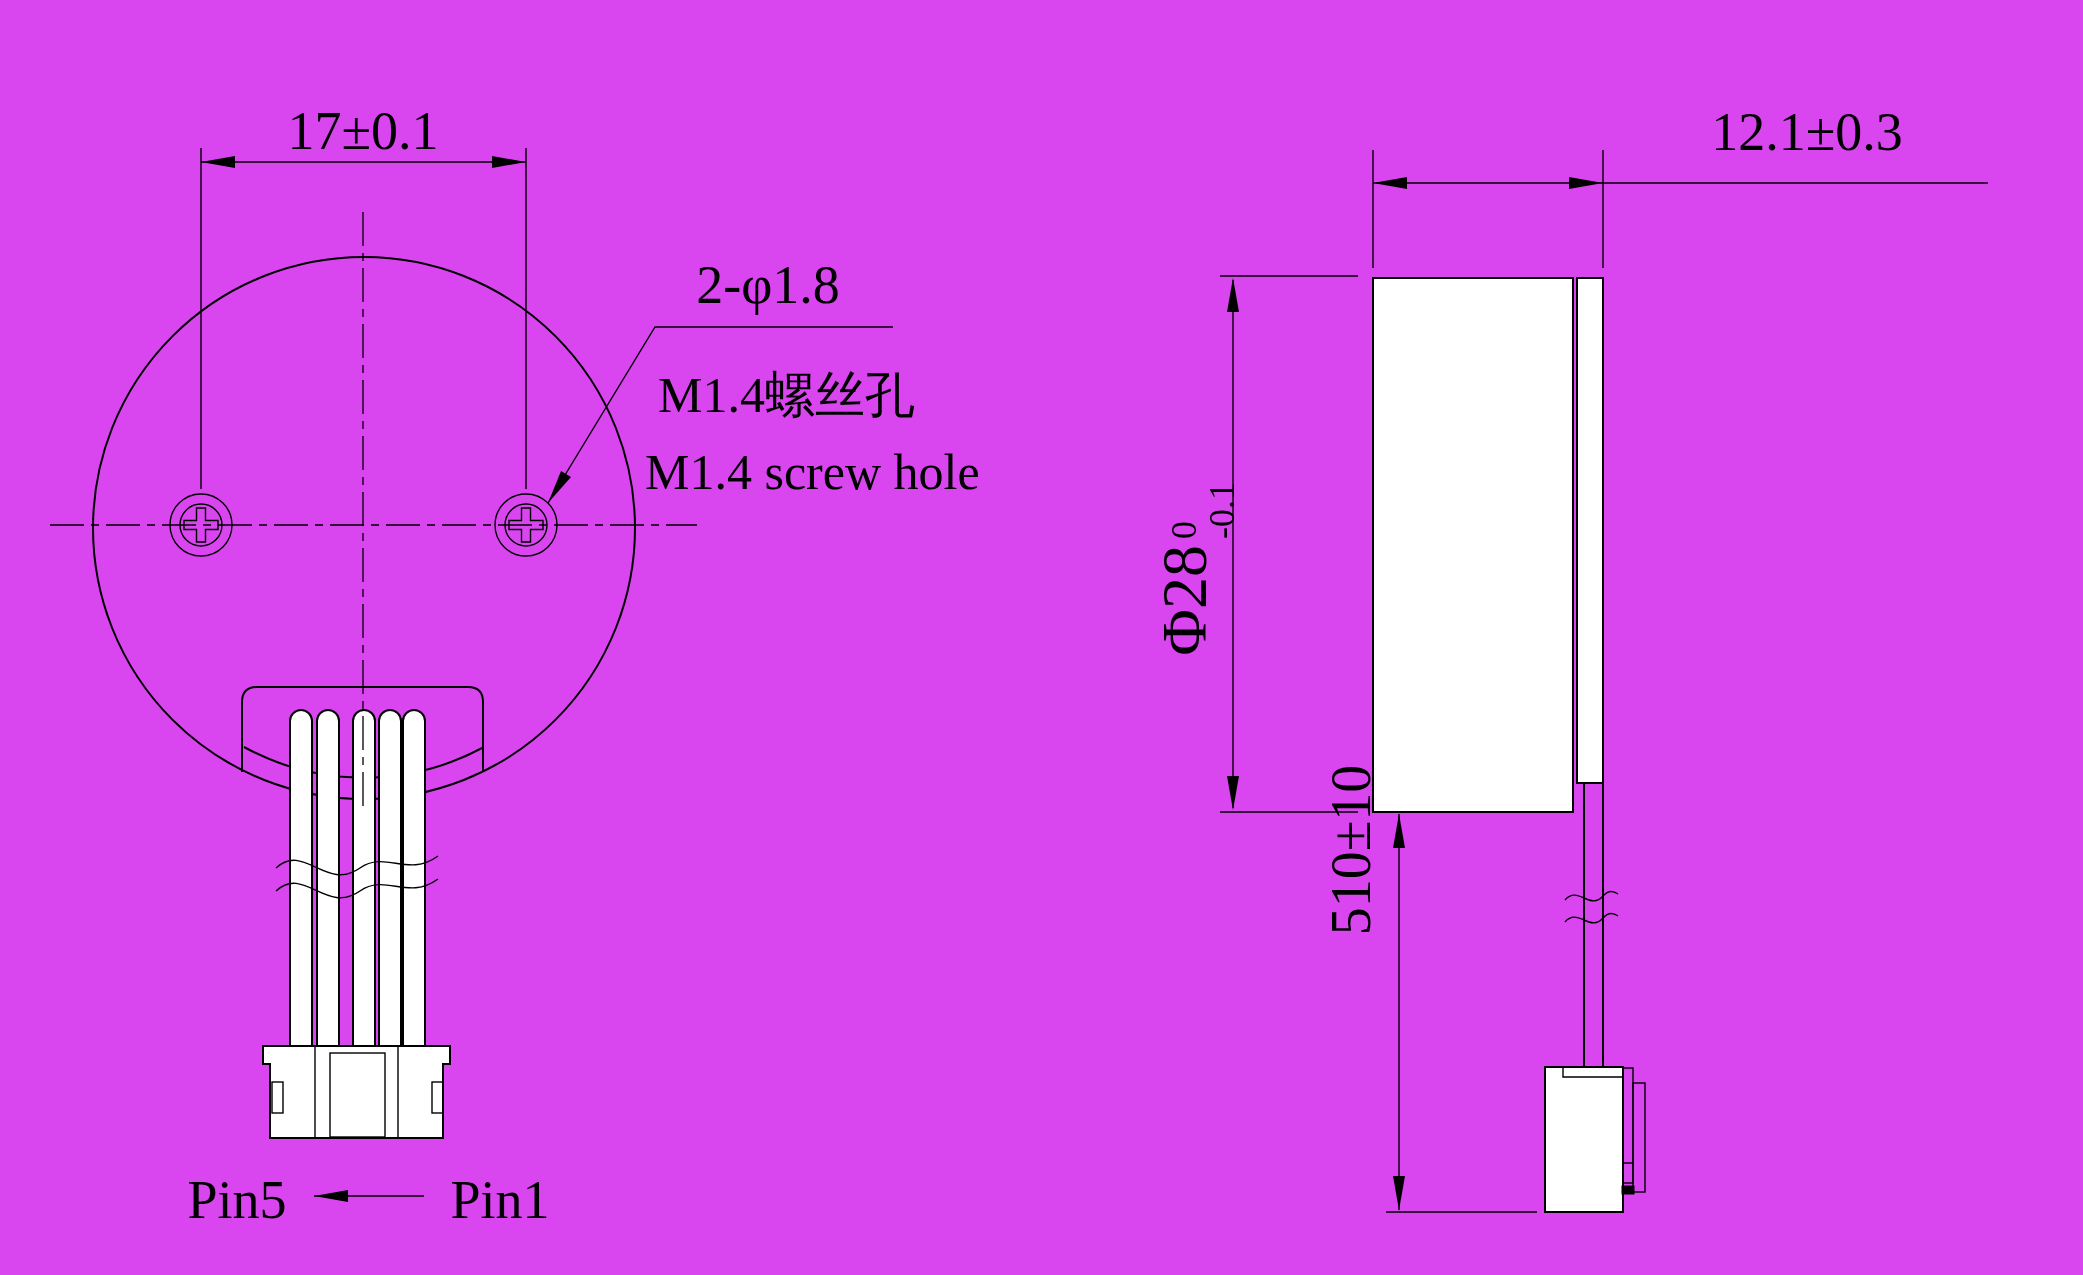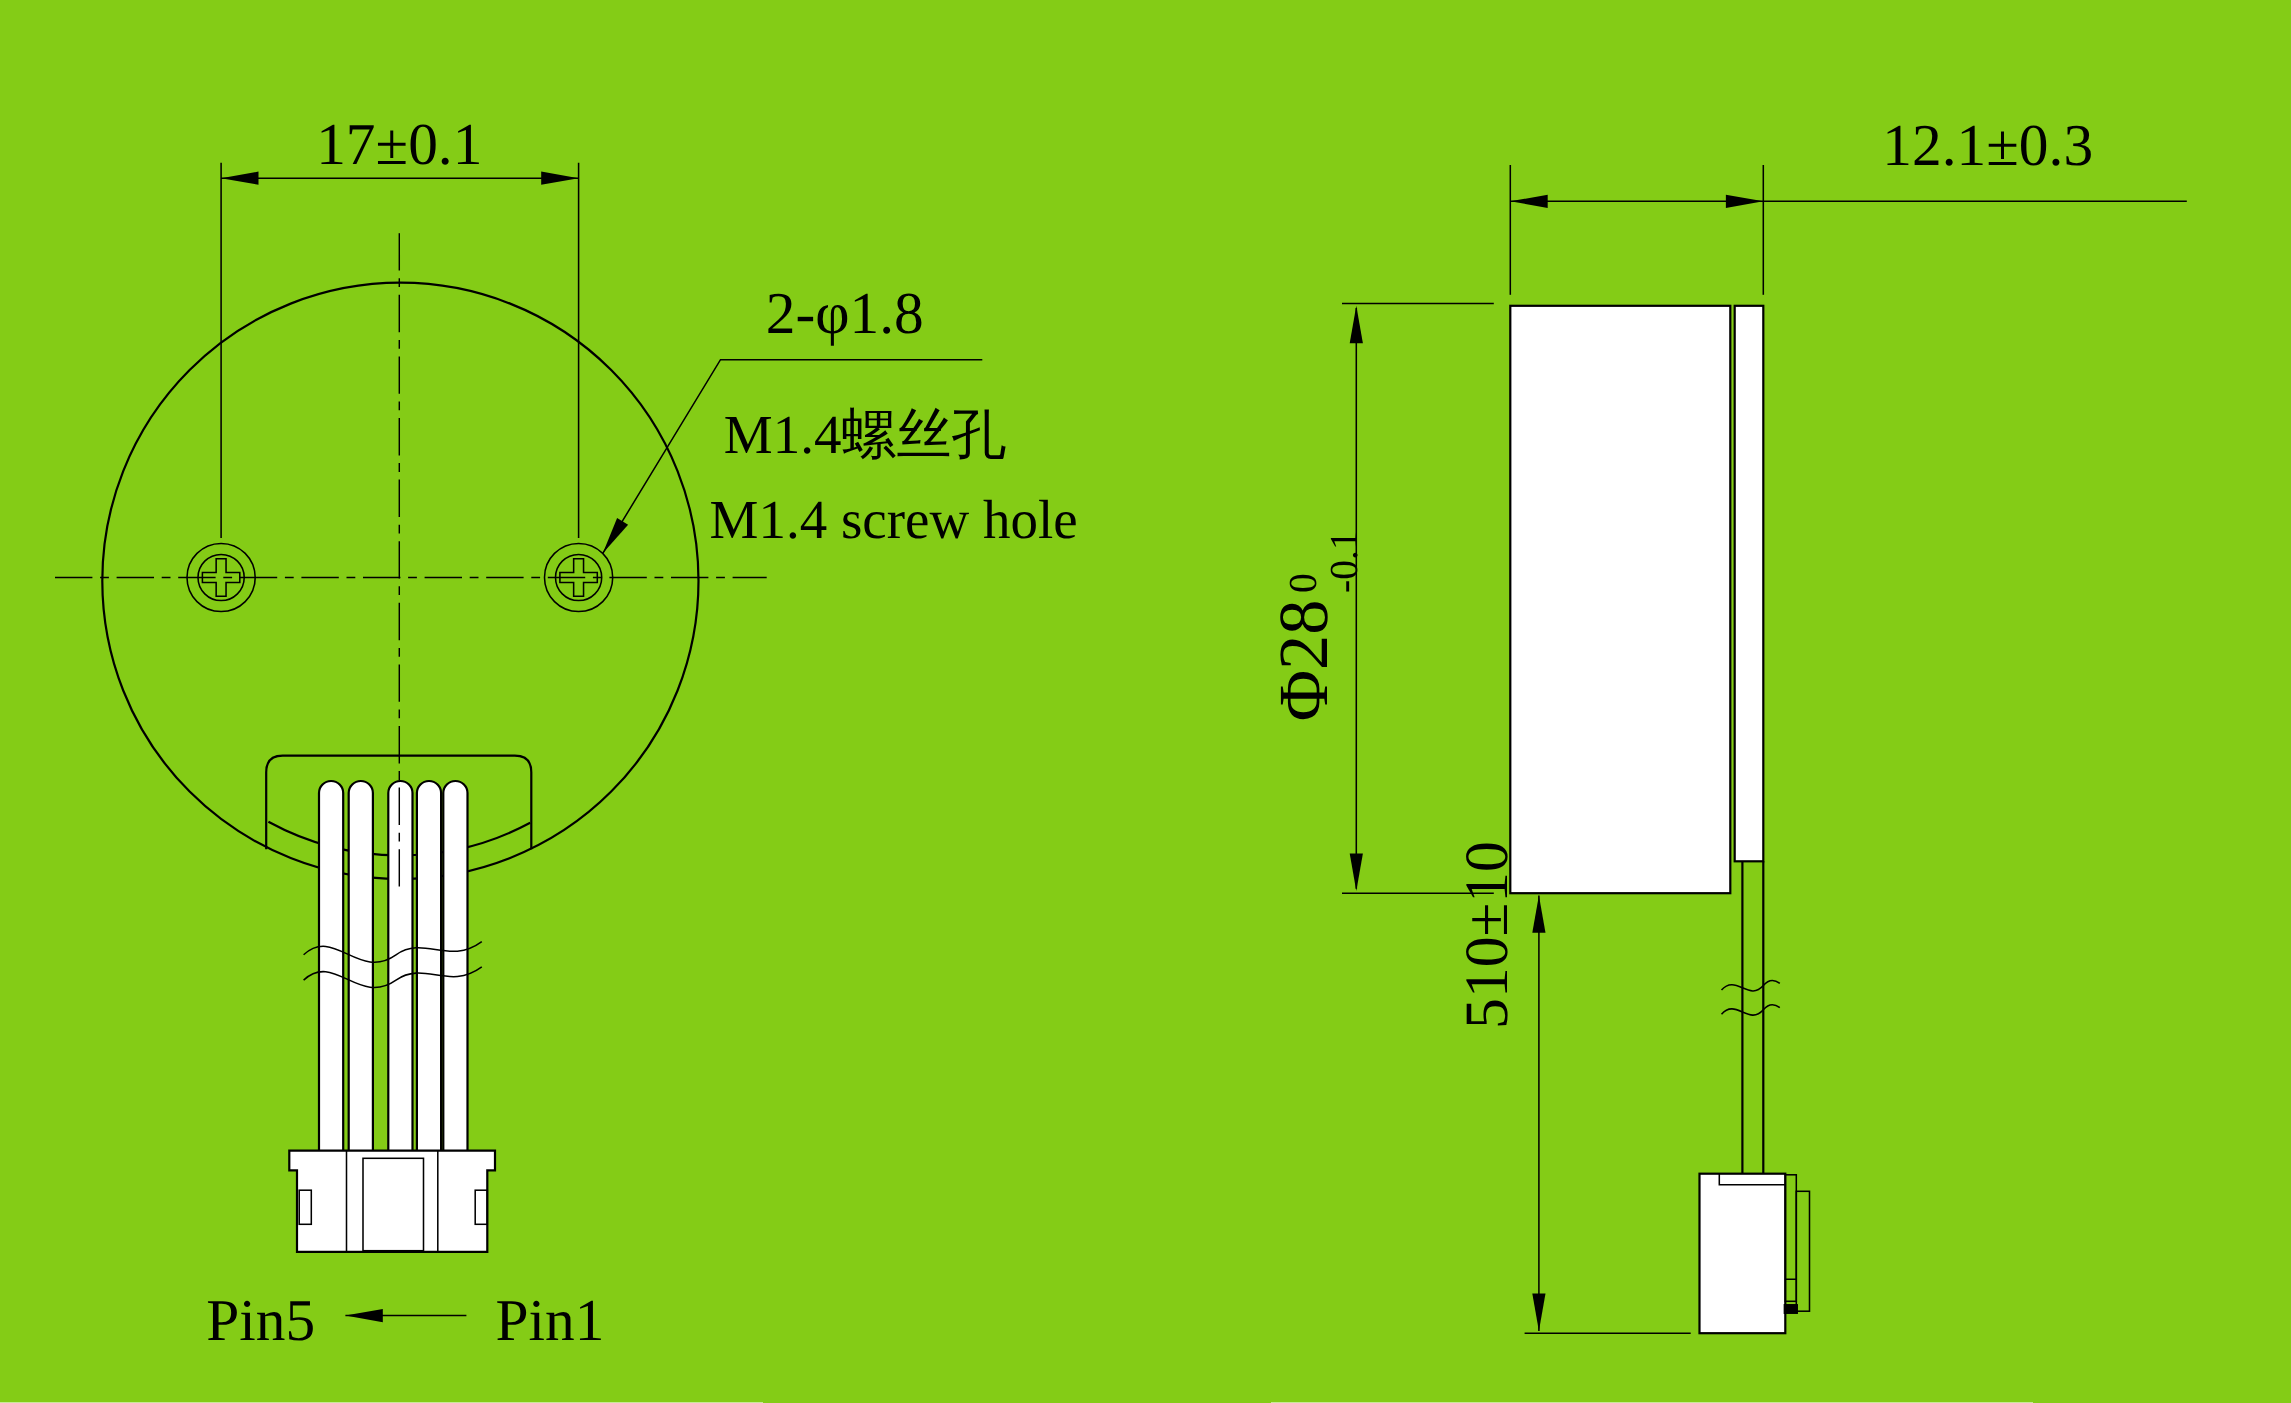--- a/index.html
+++ b/index.html
@@ -1,16 +1,16 @@
 <!DOCTYPE html>
 <html><head>
 <meta charset="utf-8">
 <style>
   html,body{margin:0;padding:0;background:#ffffff;}
-  .page{position:relative;width:2083px;height:1275px;background:#84cc16;overflow:hidden;text-align:right;}
+  .page{position:relative;width:2083px;height:1275px;background:#d946ef;overflow:hidden;text-align:right;}
   svg{display:block;}
   text{font-family:"Liberation Serif","DejaVu Serif",serif;fill:#000;}
   .obj{fill:none;stroke:#000;stroke-width:2;}
   .objw{fill:#ffffff;stroke:#000;stroke-width:2;}
   .thin{fill:none;stroke:#000;stroke-width:1.4;}
   .cl{fill:none;stroke:#000;stroke-width:1.3;stroke-dasharray:34 7 8 7;}
   .ah{fill:#000;stroke:none;}
   .blk{fill:#000;stroke:#000;stroke-width:1;}
 </style>
 </head>

